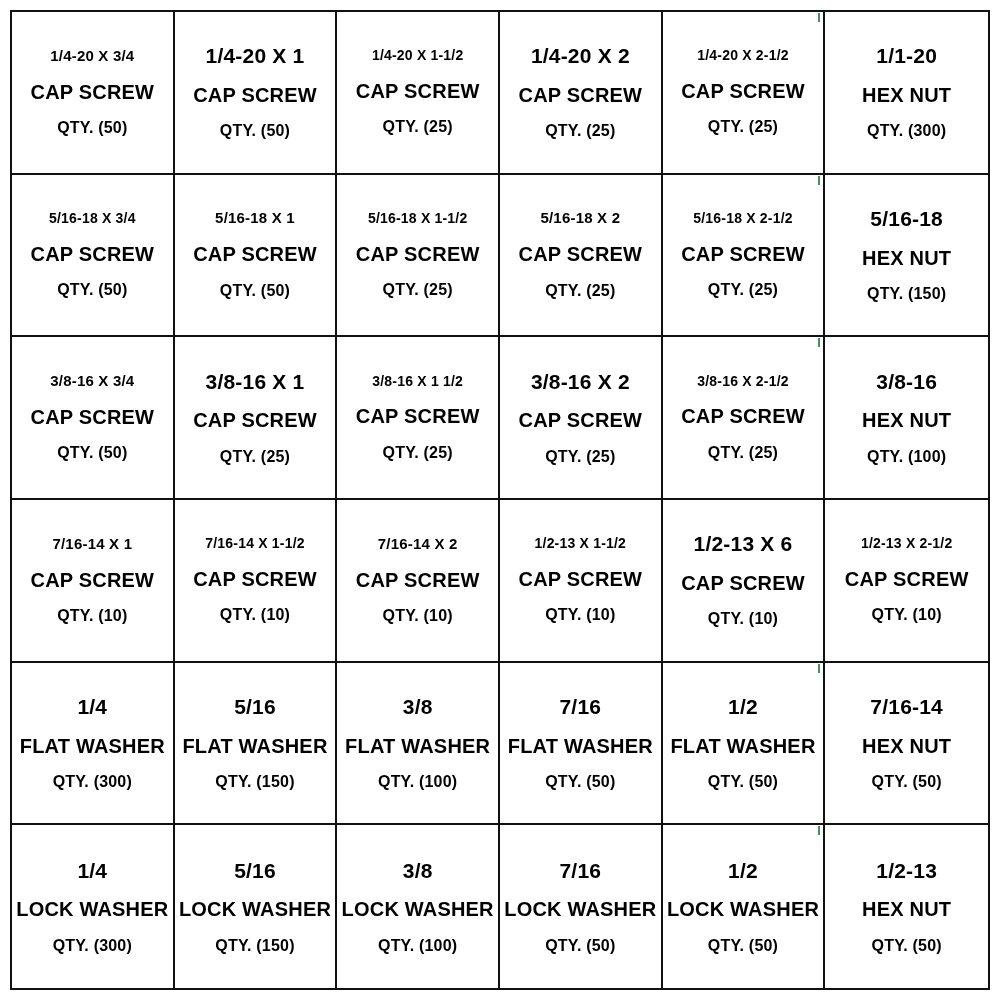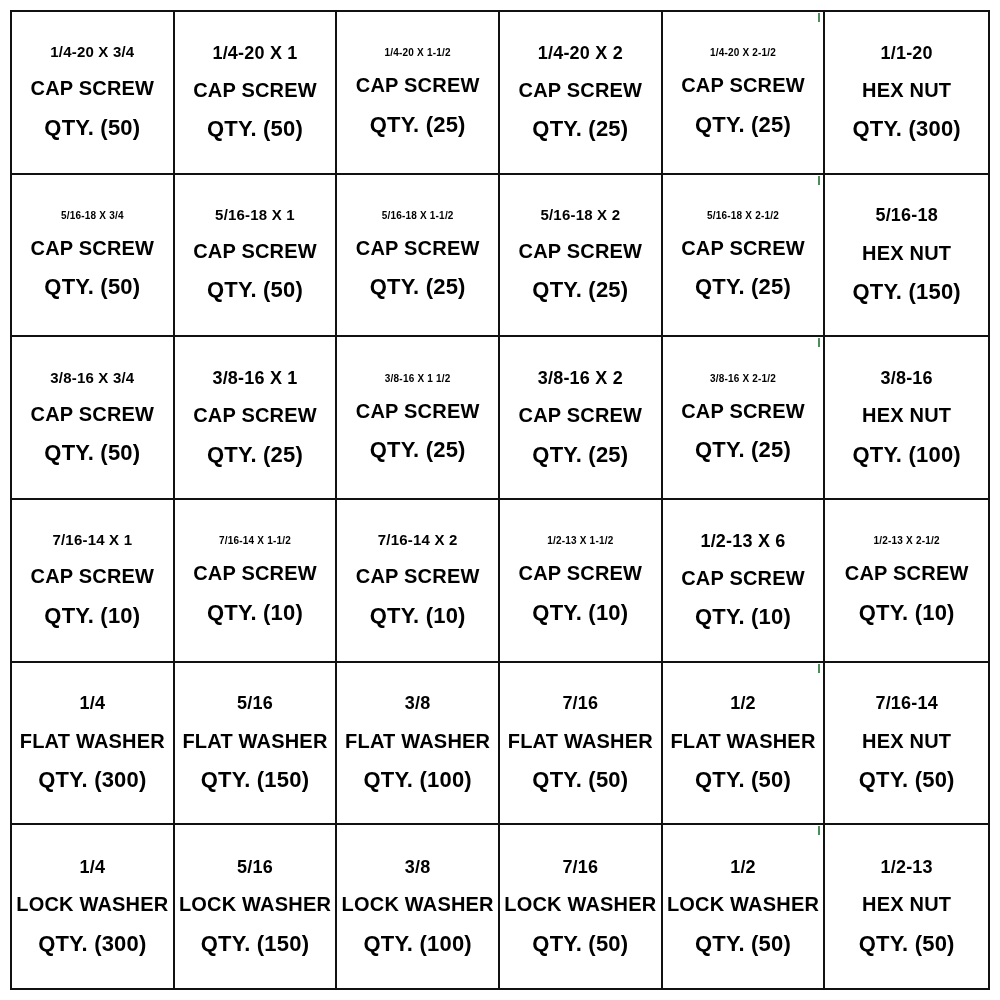--- a/index.html
+++ b/index.html
@@ -54,33 +54,33 @@
     border-bottom: none;
   }
   .line {
     font-weight: bold;
     text-align: center;
     letter-spacing: 0.2px;
     line-height: 1.12;
     white-space: nowrap;
   }
   .line-size {
-    font-size: 18px;
+    font-size: 21px;
     margin-bottom: 16px;
   }
   .line-type {
     font-size: 20px;
     margin-bottom: 16px;
   }
   .line-qty {
-    font-size: 22px;
+    font-size: 16px;
   }
   
   .cell.tight .line-size { font-size: 15px; }
-  .cell.tighter .line-size { font-size: 10px; }
+  .cell.tighter .line-size { font-size: 14px; }
 
   
   .tick {
     position: absolute;
     top: 1px;
     right: 3px;
     width: 2px;
     height: 9px;
     background: #2f7a3f;
     opacity: 0.85;

